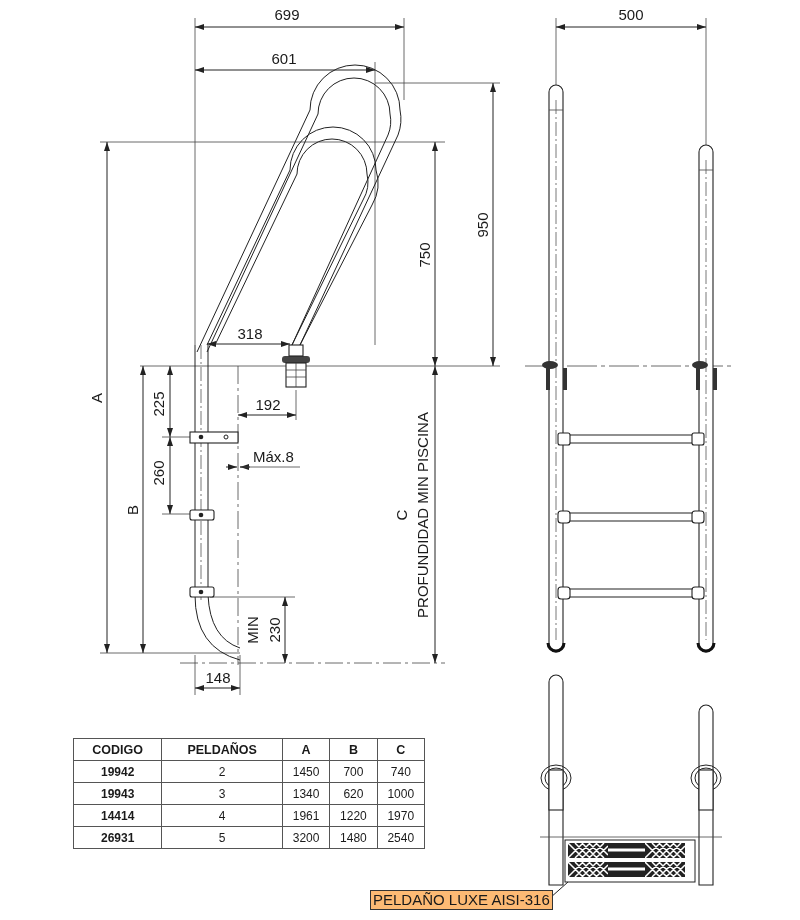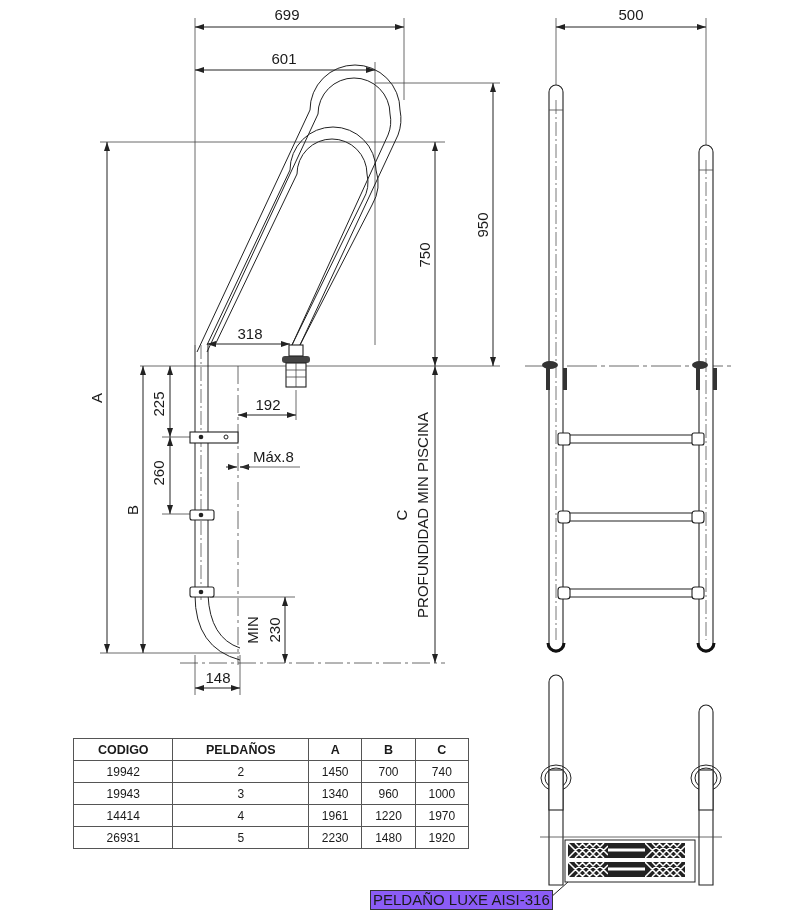--- a/index.html
+++ b/index.html
@@ -6,27 +6,27 @@
   body { width:800px; height:920px; position:relative; overflow:hidden;
          font-family:"Liberation Sans", sans-serif; color:#1a1a1a; }
   svg.drawing { position:absolute; left:0; top:0; }
   svg text { font-family:"Liberation Sans", sans-serif; fill:#1a1a1a; }
   .dim { font-size:15px; }
   .ln { stroke:#222; stroke-width:1; fill:none; }
   .thin { stroke:#444; stroke-width:0.8; fill:none; }
   .tube { stroke:#222; stroke-width:1.1; fill:#fff; }
   .center { stroke:#555; stroke-width:0.8; stroke-dasharray:14 3 2 3; fill:none; }
   table.spec { position:absolute; left:73px; top:738px; border-collapse:collapse;
-               width:396px; font-size:12px; }
+               width:352px; font-size:12px; }
   table.spec th, table.spec td { border:1px solid #555; height:21px; padding:0;
                text-align:center; }
   table.spec th { font-weight:bold; font-size:12.5px; }
-  table.spec td.code { font-weight:normal; }
+  table.spec td.code { font-weight:bold; }
   .label-box { position:absolute; left:370px; top:890px; border:1px solid #333;
-               font-size:15px; padding:0 2px; line-height:18px; background:#8b5cf6; }
+               font-size:15px; padding:0 2px; line-height:18px; background:#fdba74; }
 </style>
 </head>
 <body>
 
 <svg class="drawing" width="800" height="920" viewBox="0 0 800 920" xmlns="http://www.w3.org/2000/svg">
   <defs>
     <marker id="arr" markerWidth="10" markerHeight="8" refX="9" refY="4" orient="auto-start-reverse" markerUnits="userSpaceOnUse">
       <path d="M0,1 L9,4 L0,7 Z" fill="#222"></path>
     </marker>
   </defs>
@@ -218,33 +218,33 @@
       <td class="code">19942</td>
       <td>2</td>
       <td>1450</td>
       <td>700</td>
       <td>740</td>
     </tr>
     <tr>
       <td class="code">19943</td>
       <td>3</td>
       <td>1340</td>
-      <td>960</td>
+      <td>620</td>
       <td>1000</td>
     </tr>
     <tr>
       <td class="code">14414</td>
       <td>4</td>
       <td>1961</td>
       <td>1220</td>
       <td>1970</td>
     </tr>
     <tr>
       <td class="code">26931</td>
       <td>5</td>
-      <td>2230</td>
+      <td>3200</td>
       <td>1480</td>
-      <td>1920</td>
+      <td>2540</td>
     </tr>
   </tbody>
 </table>
 
 <div class="label-box">PELDAÑO LUXE AISI-316</div>
 
 </body></html>

